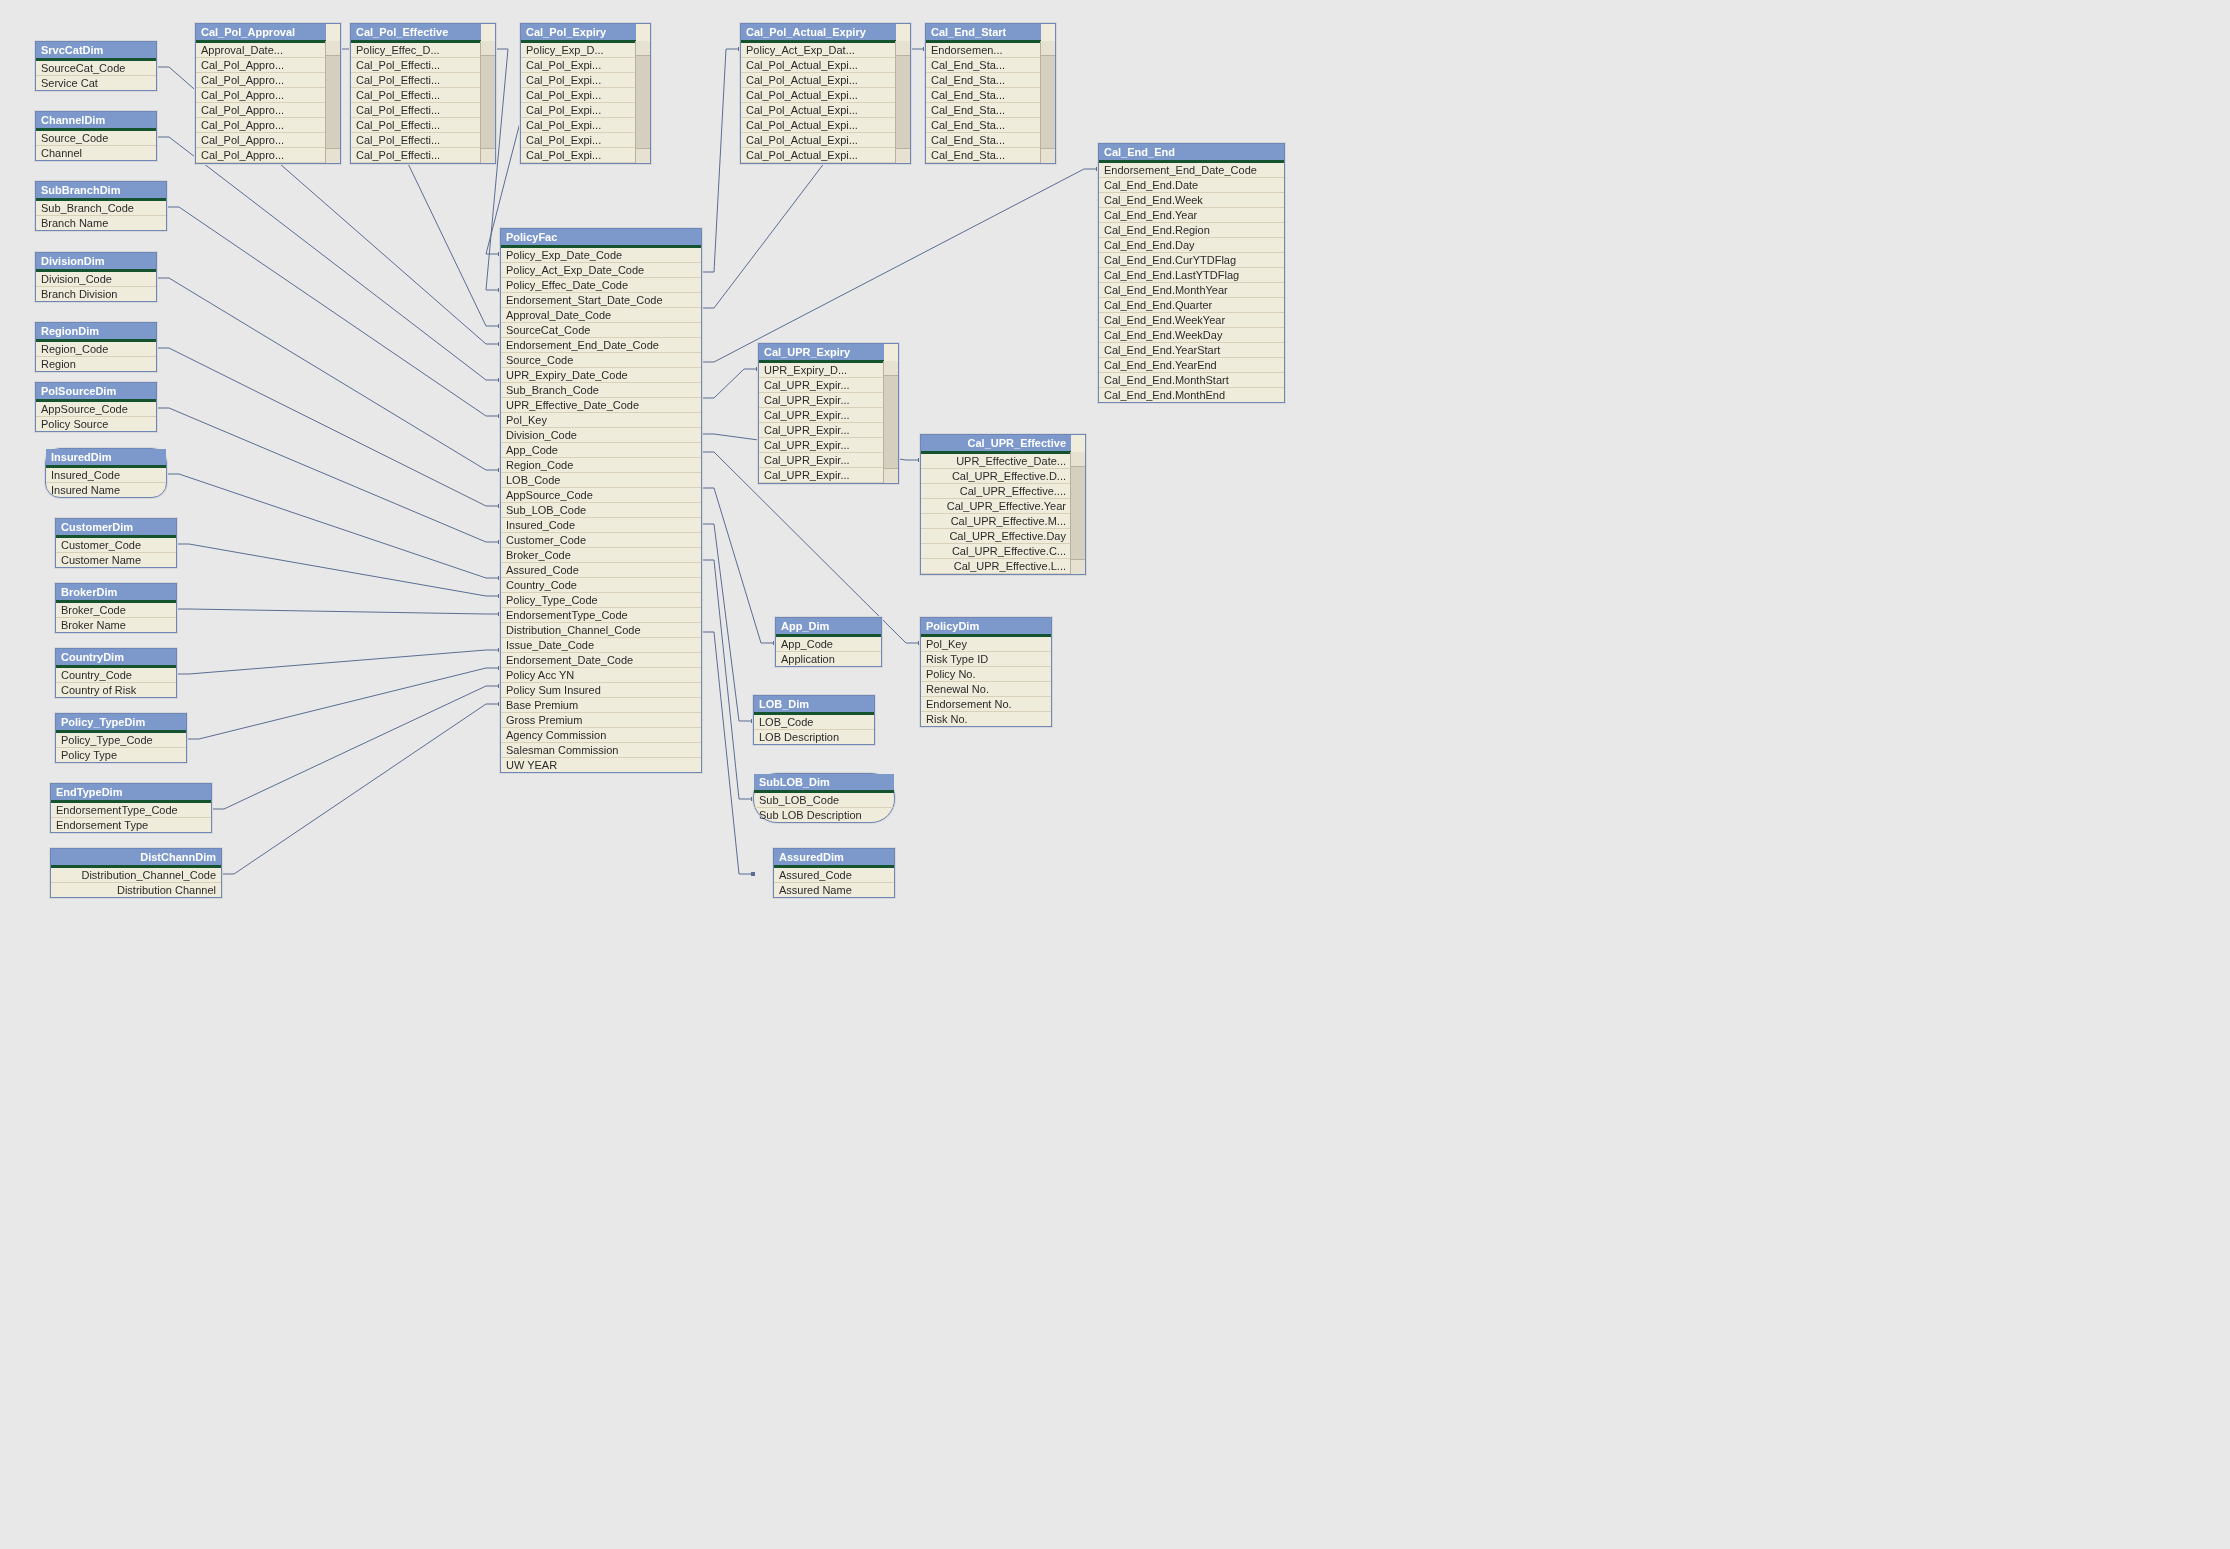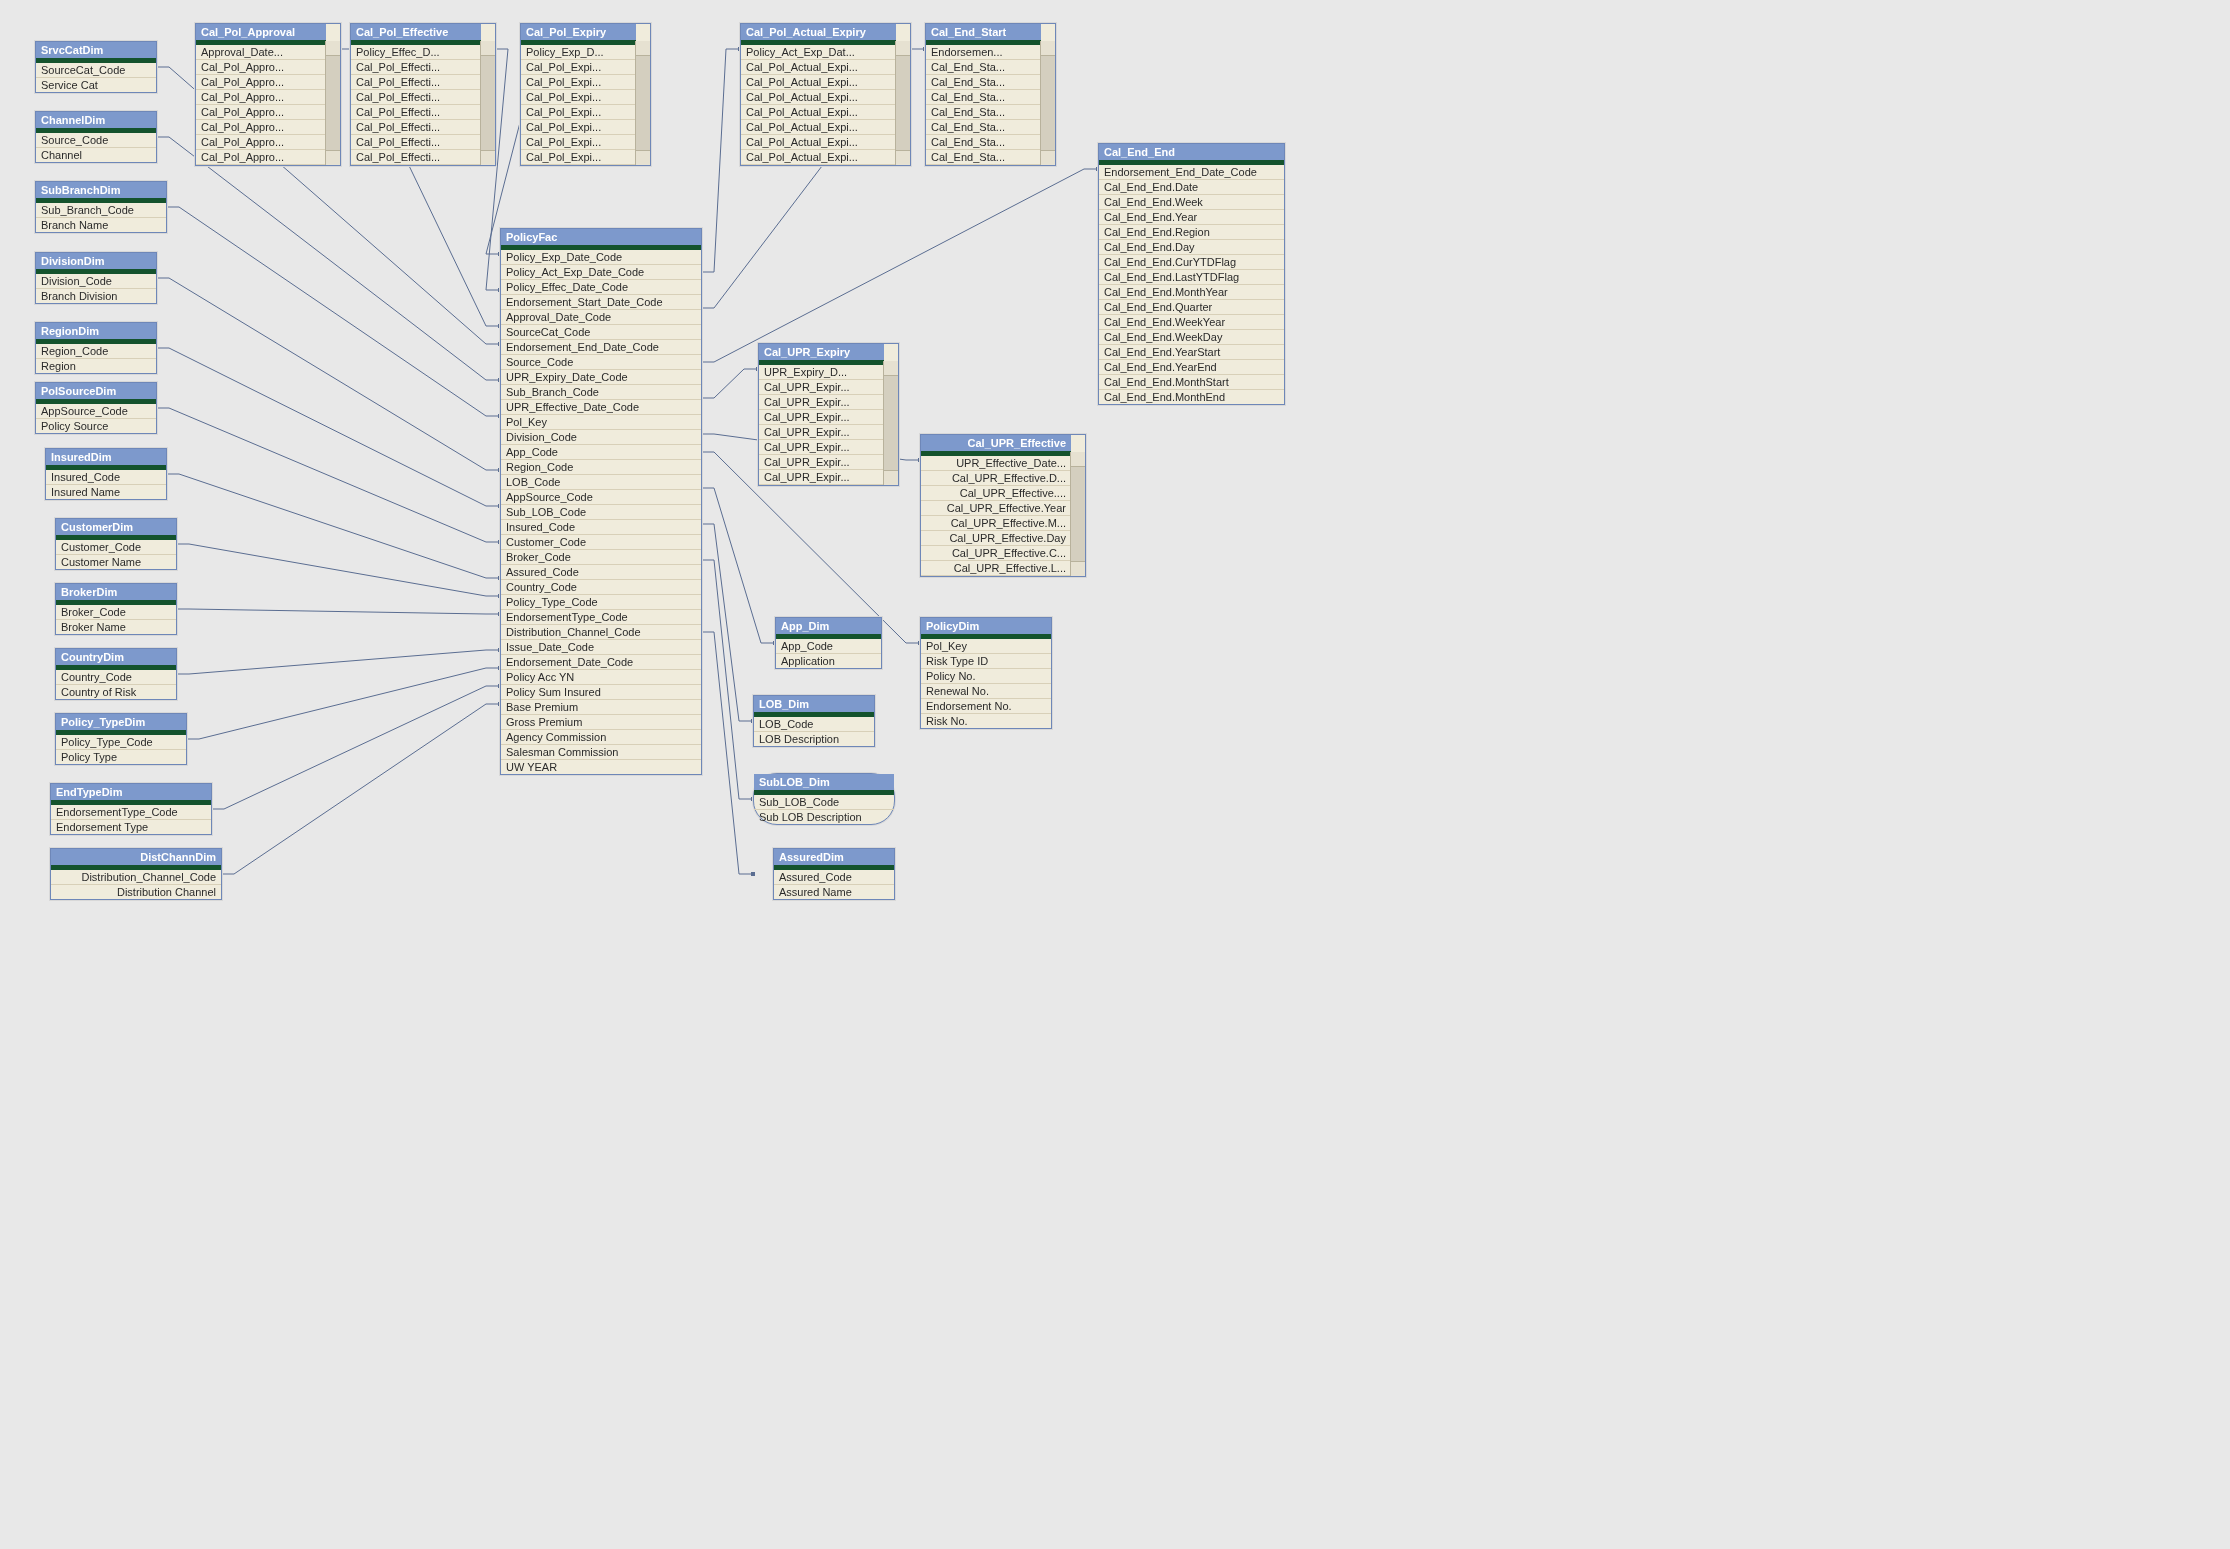--- a/index.html
+++ b/index.html
@@ -1,19 +1,19 @@
 <!DOCTYPE html>
 <html><head>
 <meta charset="utf-8">
 <style>
   html,body{margin:0;padding:0;background:#e8e8e8;font-family:Verdana,Arial,sans-serif;font-size:11px;color:#2a2a2a}
   #canvas{position:relative;width:1340px;height:920px}
   svg.wires{position:absolute;left:0;top:0;width:1340px;height:920px;pointer-events:none}
   .tbl{position:absolute;border:1px solid #6e87b8;background:#f0ecdc;box-shadow:0 0 0 1px #d8d8d8}
-  .tbl .hdr{background:#7d99cc;color:#fff;font-weight:bold;padding:2px 5px;border-bottom:5px solid #14532d;white-space:nowrap}
+  .tbl .hdr{background:#7d99cc;color:#fff;font-weight:bold;padding:2px 5px;border-bottom:3px solid #14532d;white-space:nowrap}
   .tbl .row{padding:1px 5px;border-bottom:1px solid #d8d0b8;white-space:nowrap;overflow:hidden;text-overflow:ellipsis}
   .tbl .row:last-child{border-bottom:none}
   .tbl.withscroll{padding-right:14px}
   .tbl .scroll{position:absolute;right:0;top:17px;bottom:0;width:14px;background:#d4cfbf;border-left:1px solid #b8b29c}
   .tbl .scroll::before{content:"";position:absolute;top:0;left:0;right:0;height:14px;background:#e6e1d1;border-bottom:1px solid #b8b29c}
   .tbl .scroll::after{content:"";position:absolute;bottom:0;left:0;right:0;height:14px;background:#e6e1d1;border-top:1px solid #b8b29c}
 </style>
 </head>
 <body>
 <div id="canvas">
@@ -120,21 +120,21 @@
     <div class="tbl" style="left: 35px; top: 322px; width: 120px;">
       <div class="hdr">RegionDim</div>
       <div class="row">Region_Code</div>
       <div class="row">Region</div>
     </div>
     <div class="tbl" style="left: 35px; top: 382px; width: 120px;">
       <div class="hdr">PolSourceDim</div>
       <div class="row">AppSource_Code</div>
       <div class="row">Policy Source</div>
     </div>
-    <div class="tbl" style="left: 45px; top: 448px; width: 120px;">
+    <div class="tbl" style="left: 45px; top: 448px; width: 120px; border-radius: 15px;">
       <div class="hdr">InsuredDim</div>
       <div class="row">Insured_Code</div>
       <div class="row">Insured Name</div>
     </div>
     <div class="tbl" style="left: 55px; top: 518px; width: 120px;">
       <div class="hdr">CustomerDim</div>
       <div class="row">Customer_Code</div>
       <div class="row">Customer Name</div>
     </div>
     <div class="tbl" style="left: 55px; top: 583px; width: 120px;">

